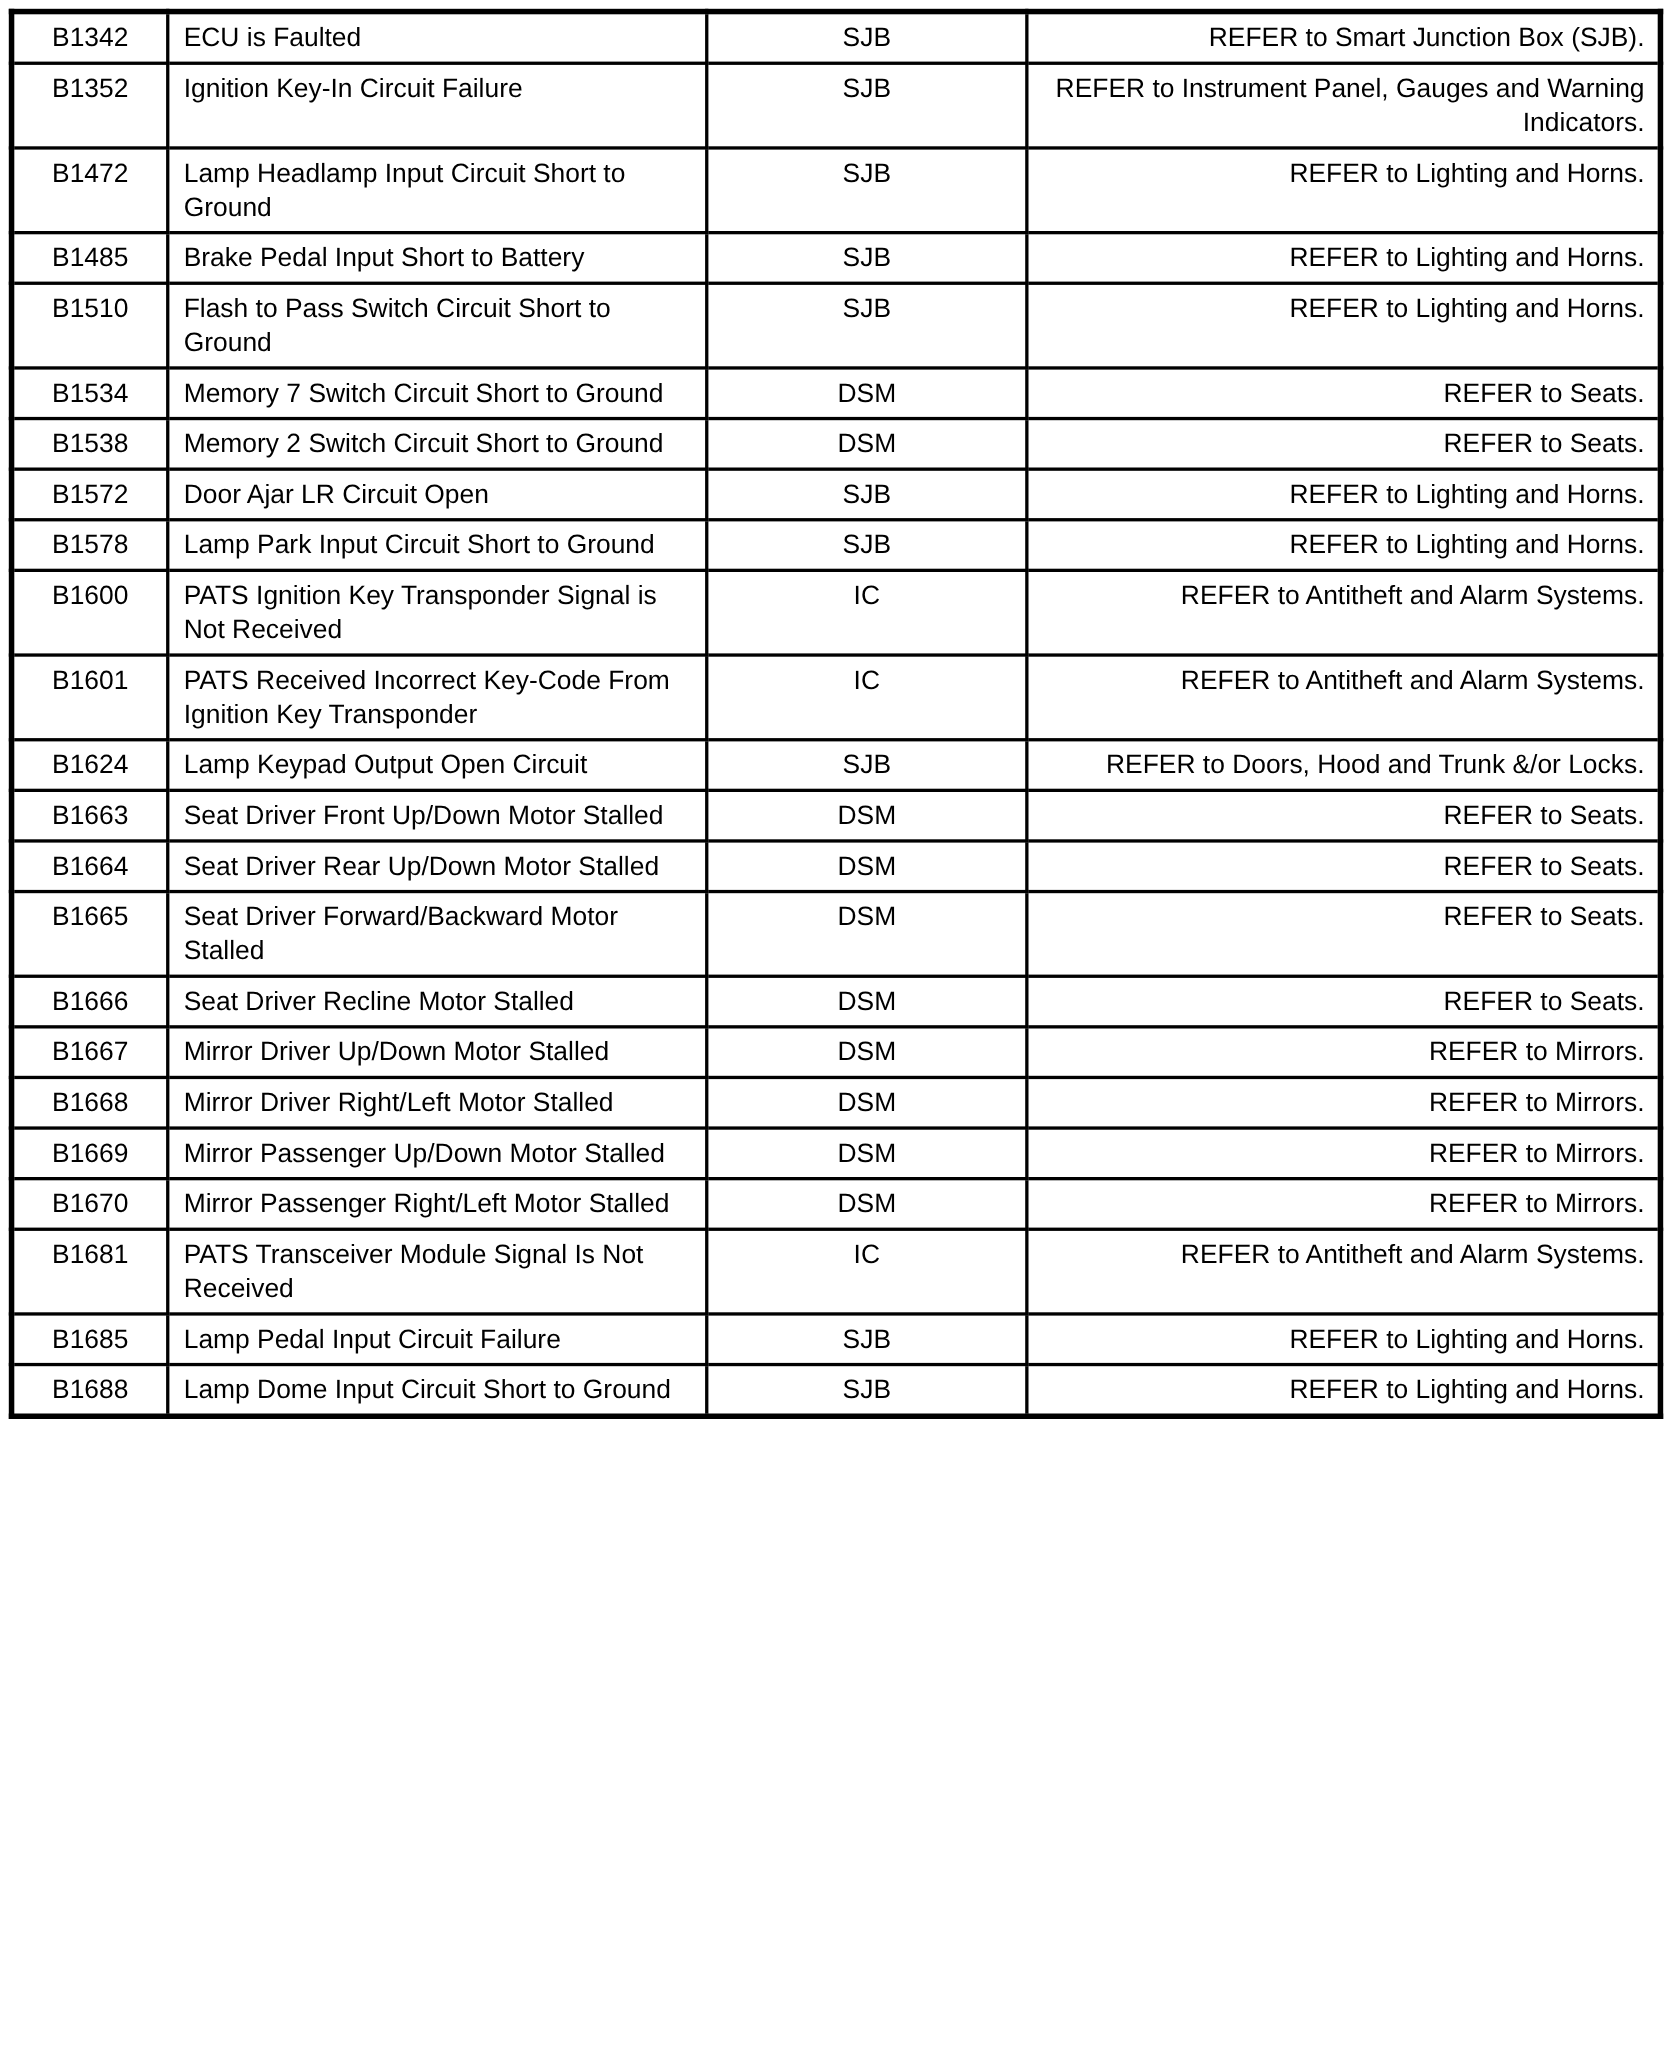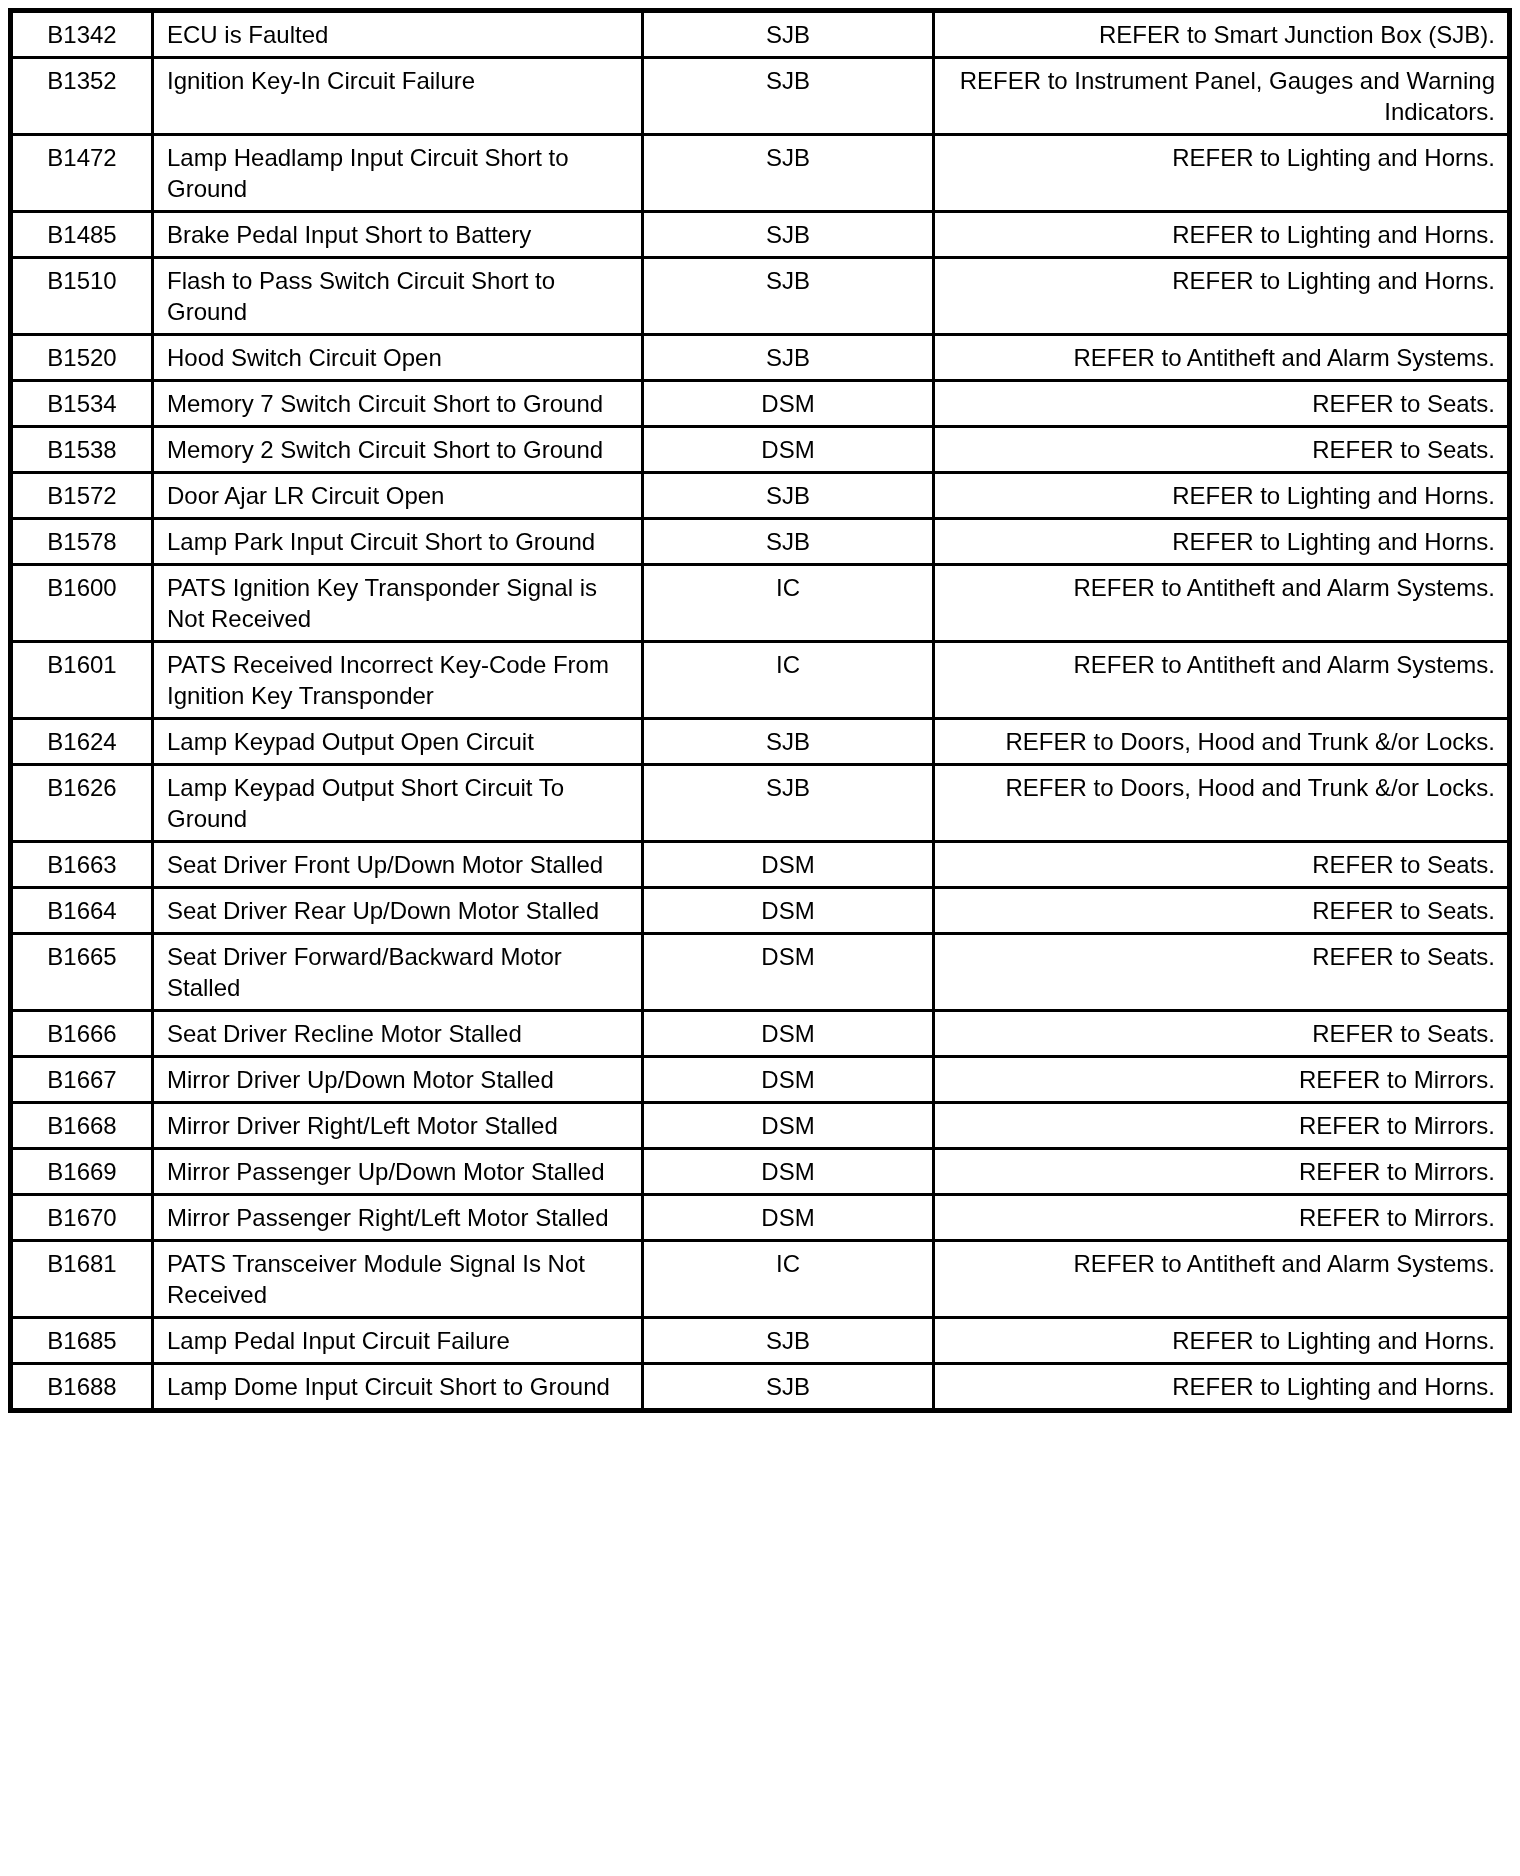--- a/index.html
+++ b/index.html
@@ -91,26 +91,20 @@
     <td class="col-module">SJB</td>
     <td class="col-action">REFER to Lighting and Horns.</td>
   </tr>
         <tr>
     <td class="col-code">B1510</td>
     <td class="col-desc">Flash to Pass Switch Circuit Short to Ground</td>
     <td class="col-module">SJB</td>
     <td class="col-action">REFER to Lighting and Horns.</td>
   </tr>
         <tr>
-    <td class="col-code">B1520</td>
-    <td class="col-desc">Hood Switch Circuit Open</td>
-    <td class="col-module">SJB</td>
-    <td class="col-action">REFER to Antitheft and Alarm Systems.</td>
-  </tr>
-        <tr>
     <td class="col-code">B1534</td>
     <td class="col-desc">Memory 7 Switch Circuit Short to Ground</td>
     <td class="col-module">DSM</td>
     <td class="col-action">REFER to Seats.</td>
   </tr>
         <tr>
     <td class="col-code">B1538</td>
     <td class="col-desc">Memory 2 Switch Circuit Short to Ground</td>
     <td class="col-module">DSM</td>
     <td class="col-action">REFER to Seats.</td>
@@ -135,26 +129,20 @@
   </tr>
         <tr>
     <td class="col-code">B1601</td>
     <td class="col-desc">PATS Received Incorrect Key-Code From Ignition Key Transponder</td>
     <td class="col-module">IC</td>
     <td class="col-action">REFER to Antitheft and Alarm Systems.</td>
   </tr>
         <tr>
     <td class="col-code">B1624</td>
     <td class="col-desc">Lamp Keypad Output Open Circuit</td>
-    <td class="col-module">SJB</td>
-    <td class="col-action">REFER to Doors, Hood and Trunk &amp;/or Locks.</td>
-  </tr>
-        <tr>
-    <td class="col-code">B1626</td>
-    <td class="col-desc">Lamp Keypad Output Short Circuit To Ground</td>
     <td class="col-module">SJB</td>
     <td class="col-action">REFER to Doors, Hood and Trunk &amp;/or Locks.</td>
   </tr>
         <tr>
     <td class="col-code">B1663</td>
     <td class="col-desc">Seat Driver Front Up/Down Motor Stalled</td>
     <td class="col-module">DSM</td>
     <td class="col-action">REFER to Seats.</td>
   </tr>
         <tr>

